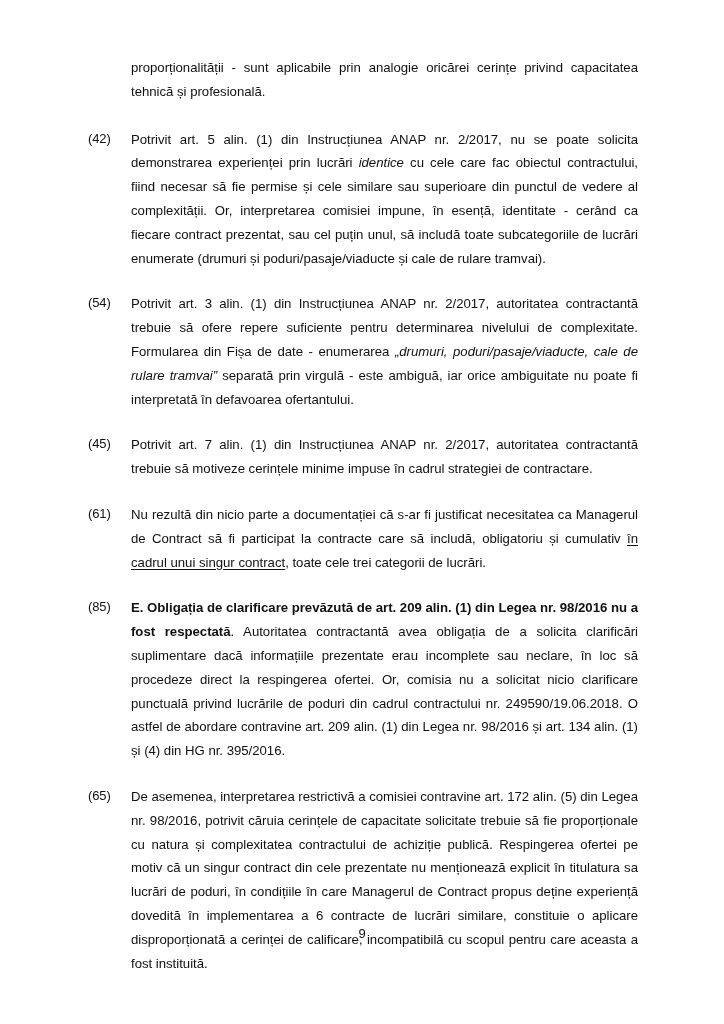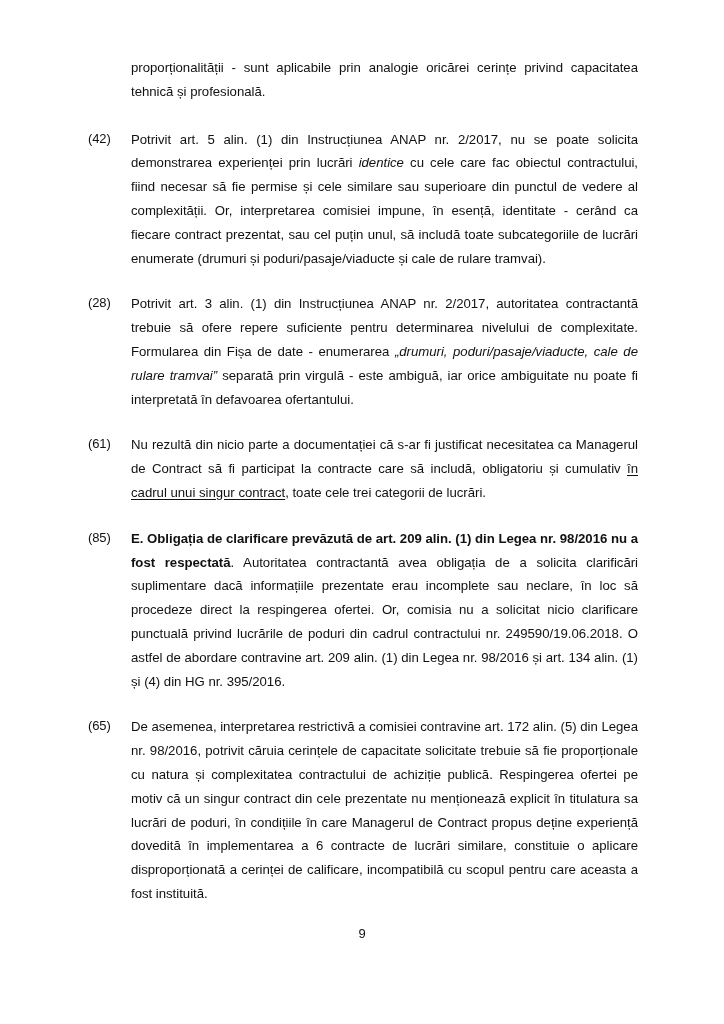--- a/index.html
+++ b/index.html
@@ -84,25 +84,29 @@
       <span class="para-num"></span>
       <span class="para-text">proporționalității - sunt aplicabile prin analogie oricărei cerințe privind capacitatea tehnică și profesională.</span>
     </div>
 
     <div class="para">
       <span class="para-num">(42)</span>
       <span class="para-text">Potrivit art. 5 alin. (1) din Instrucțiunea ANAP nr. 2/2017, nu se poate solicita demonstrarea experienței prin lucrări <i>identice</i> cu cele care fac obiectul contractului, fiind necesar să fie permise și cele similare sau superioare din punctul de vedere al complexității. Or, interpretarea comisiei impune, în esență, identitate - cerând ca fiecare contract prezentat, sau cel puțin unul, să includă toate subcategoriile de lucrări enumerate (drumuri și poduri/pasaje/viaducte și cale de rulare tramvai).</span>
     </div>
 
     <div class="para">
-      <span class="para-num">(28)</span>
+      <span class="para-num">(54)</span>
       <span class="para-text">Potrivit art. 3 alin. (1) din Instrucțiunea ANAP nr. 2/2017, autoritatea contractantă trebuie să ofere repere suficiente pentru determinarea nivelului de complexitate. Formularea din Fișa de date - enumerarea <i>„drumuri, poduri/pasaje/viaducte, cale de rulare tramvai”</i> separată prin virgulă - este ambiguă, iar orice ambiguitate nu poate fi interpretată în defavoarea ofertantului.</span>
     </div>
 
 
+    <div class="para">
+      <span class="para-num">(45)</span>
+      <span class="para-text">Potrivit art. 7 alin. (1) din Instrucțiunea ANAP nr. 2/2017, autoritatea contractantă trebuie să motiveze cerințele minime impuse în cadrul strategiei de contractare.</span>
+    </div>
 
     <div class="para">
       <span class="para-num">(61)</span>
       <span class="para-text">Nu rezultă din nicio parte a documentației că s-ar fi justificat necesitatea ca Managerul de Contract să fi participat la contracte care să includă, obligatoriu și cumulativ <u>în cadrul unui singur contract</u>, toate cele trei categorii de lucrări.</span>
     </div>
 
     <div class="para">
       <span class="para-num">(85)</span>
       <span class="para-text"><b>E. Obligația de clarificare prevăzută de art. 209 alin. (1) din Legea nr. 98/2016 nu a fost respectată</b>. Autoritatea contractantă avea obligația de a solicita clarificări suplimentare dacă informațiile prezentate erau incomplete sau neclare, în loc să procedeze direct la respingerea ofertei. Or, comisia nu a solicitat nicio clarificare punctuală privind lucrările de poduri din cadrul contractului nr. 249590/19.06.2018. O astfel de abordare contravine art. 209 alin. (1) din Legea nr. 98/2016 și art. 134 alin. (1) și (4) din HG nr. 395/2016.</span>
     </div>

